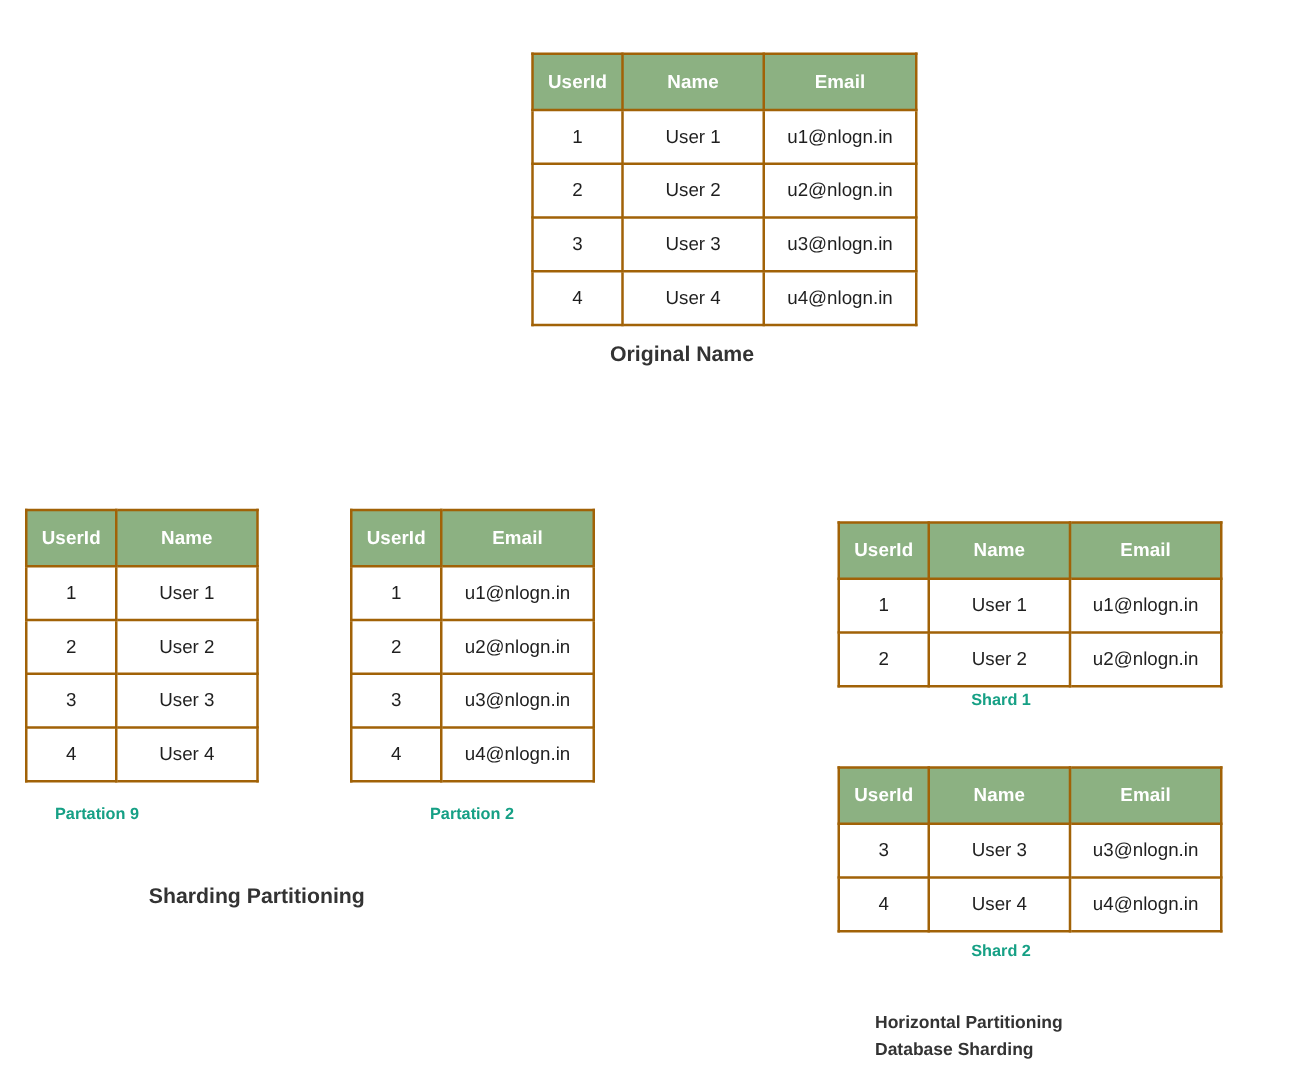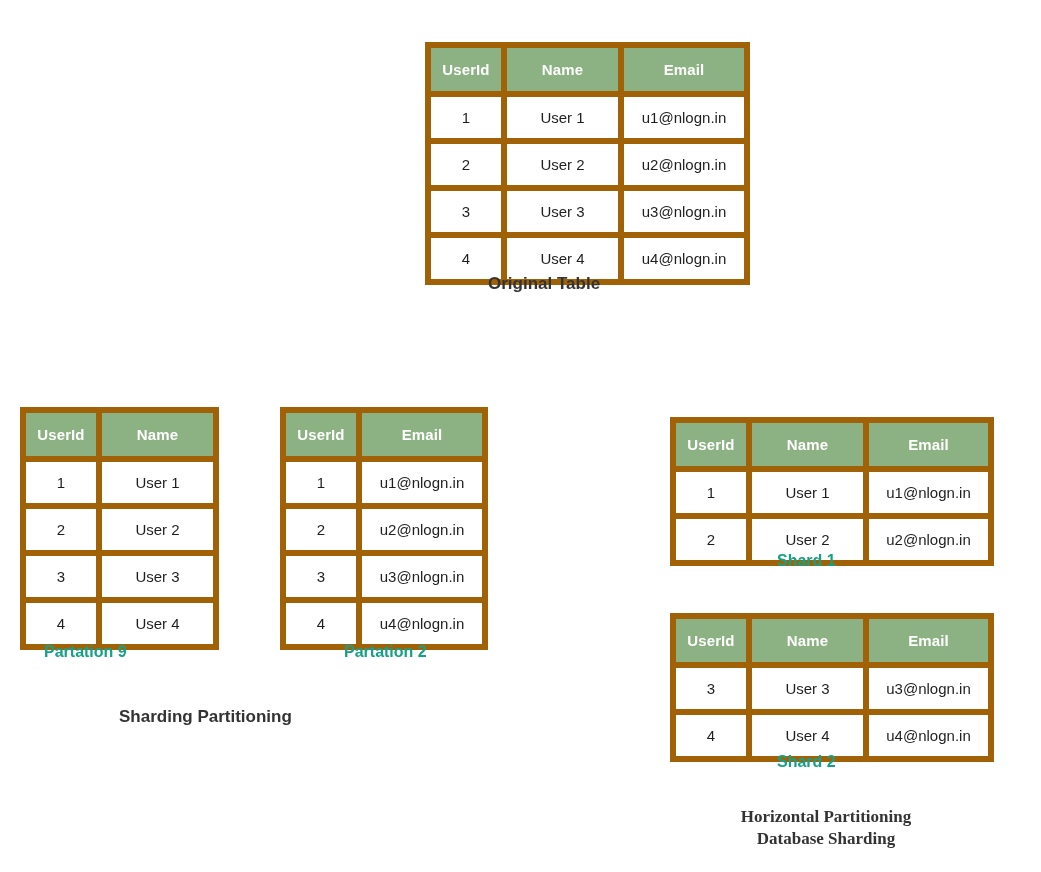--- a/index.html
+++ b/index.html
@@ -26,21 +26,21 @@
 
   
   .dtable {
     position: absolute;
     border-collapse: collapse;
     table-layout: fixed;
     background: #ffffff;
   }
   .dtable th,
   .dtable td {
-    border: 6px solid #a16207;
+    border: 2px solid #a16207;
     text-align: center;
     vertical-align: middle;
     padding: 0;
     font-weight: normal;
   }
   .dtable thead th {
     background: #8CB182;
     color: #ffffff;
     font-weight: bold;
     font-size: 15px;
@@ -89,32 +89,31 @@
   .caption-dark {
     position: absolute;
     font-weight: bold;
     font-size: 17px;
     color: #333333;
     white-space: nowrap;
   }
   .caption-accent {
     position: absolute;
     font-weight: bold;
-    font-size: 16px;
+    font-size: 13px;
     color: #16A085;
     white-space: nowrap;
   }
   .caption-block {
     position: absolute;
     font-weight: bold;
-    font-size: 17px;
+    font-size: 14px;
     color: #333333;
-    text-align: center;
+    text-align: left;
     line-height: 22px;
-    font-family: Liberation Serif, serif;
   }
 
   #cap-original { left: 488px; top: 274px; }
   #cap-part1    { left: 44px;  top: 643px; }
   #cap-part2    { left: 344px; top: 643px; }
   #cap-vertical { left: 119px; top: 707px; }
   #cap-shard1   { left: 777px; top: 552px; }
   #cap-shard2   { left: 777px; top: 753px; }
   #cap-horizontal {
     left: 700px;
@@ -152,21 +151,21 @@
         <td>u3@nlogn.in</td>
       </tr>
       <tr>
         <td>4</td>
         <td class="name-small">User 4</td>
         <td>u4@nlogn.in</td>
       </tr>
     </tbody>
   </table>
 
-  <div class="caption-dark" id="cap-original">Original Table</div>
+  <div class="caption-dark" id="cap-original">Original Name</div>
 
   <table class="dtable" id="tbl-part1">
     <thead>
       <tr>
         <th class="c-id">UserId</th>
         <th class="c-name">Name</th>
       </tr>
     </thead>
     <tbody>
       <tr>

